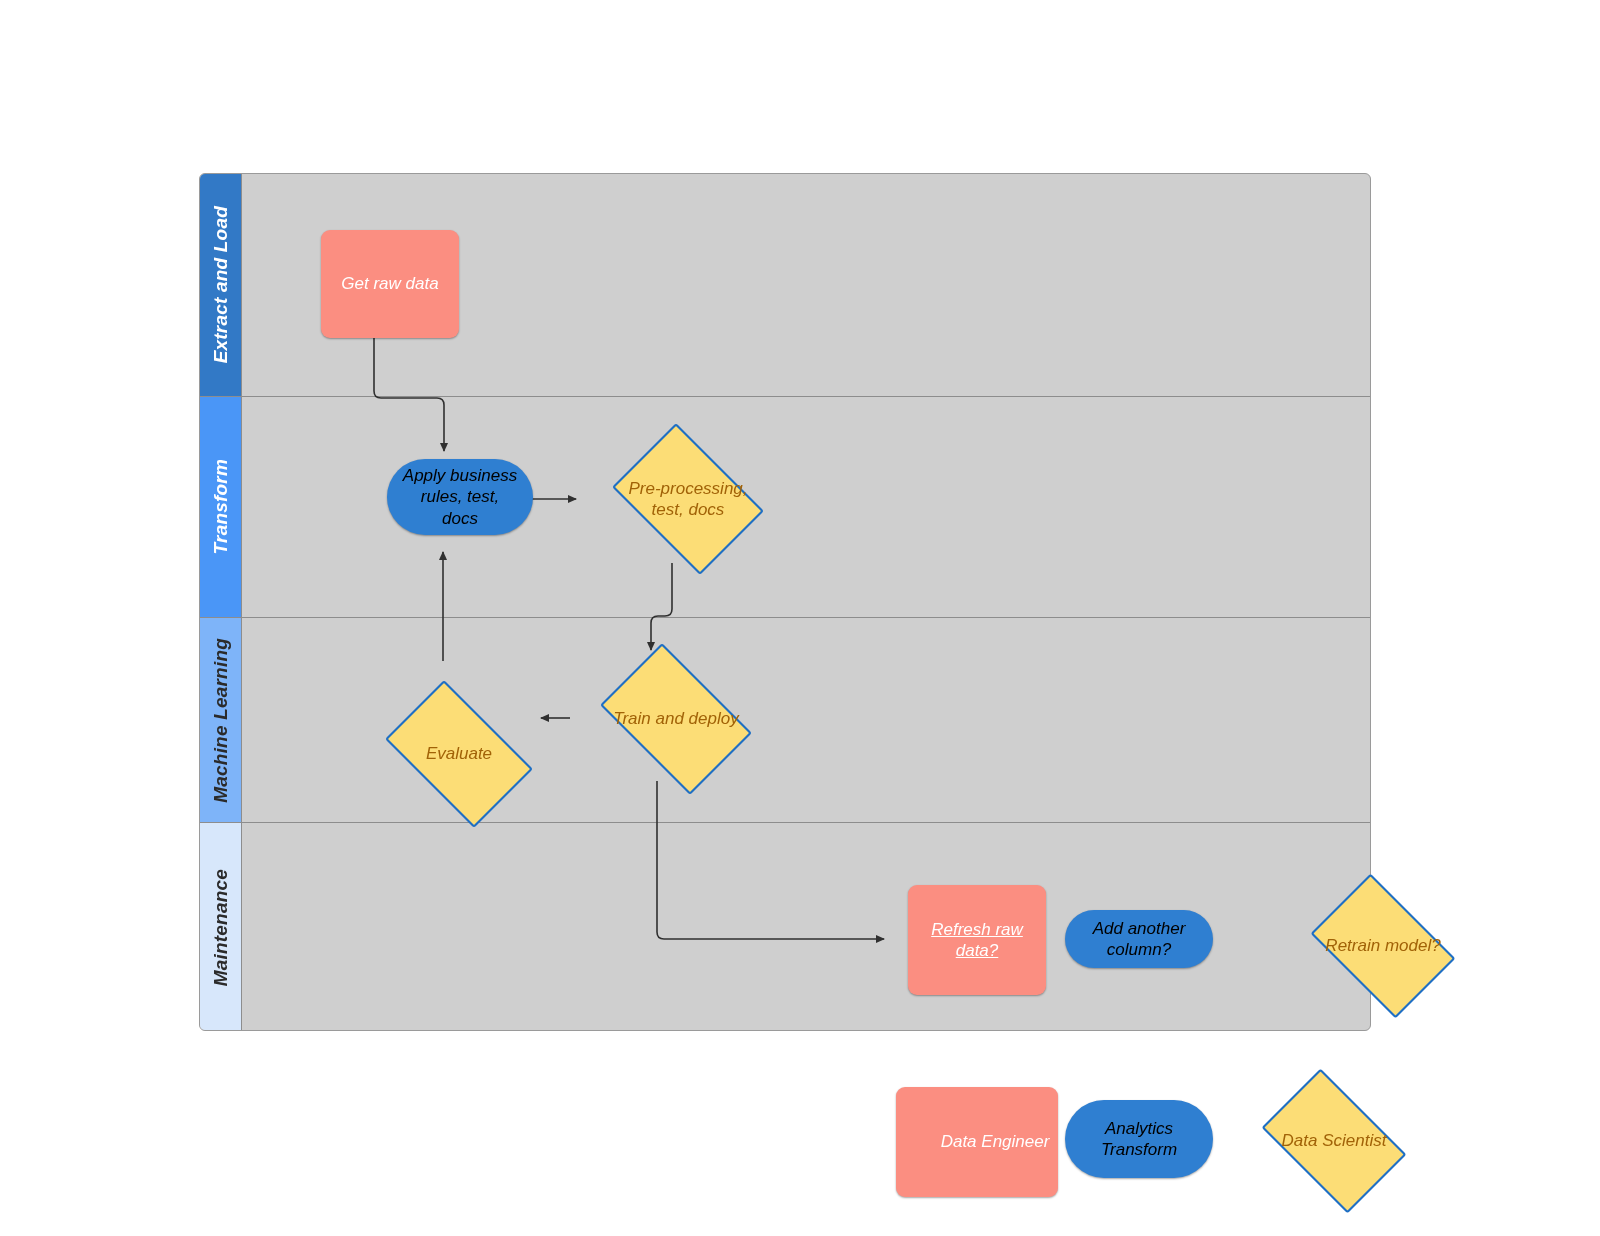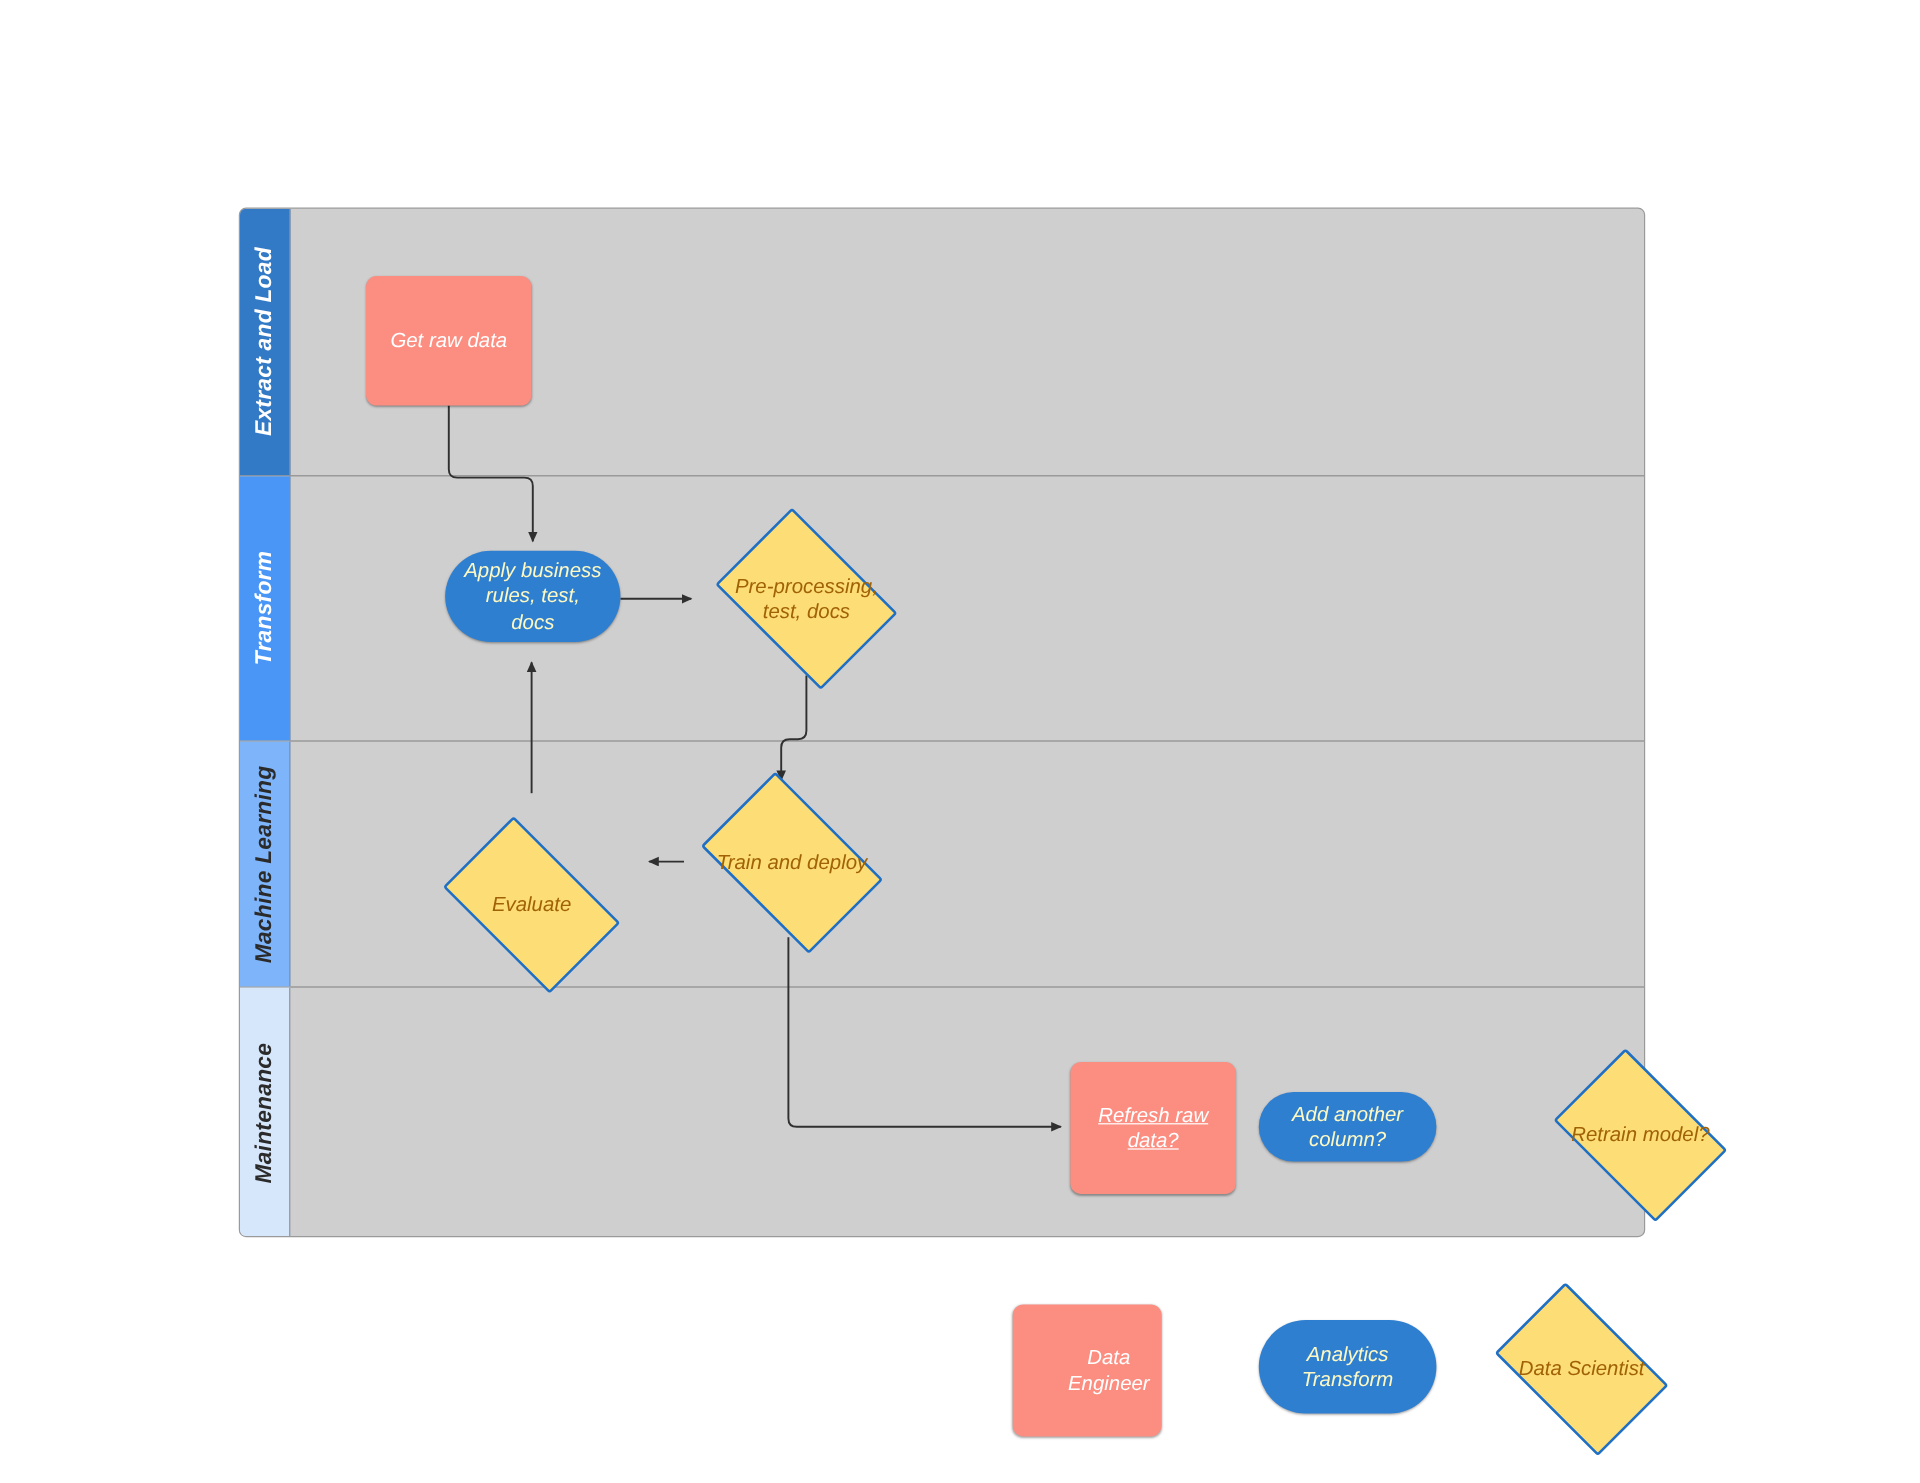--- a/index.html
+++ b/index.html
@@ -70,30 +70,31 @@
     position: absolute;
     display: flex;
     align-items: center;
     justify-content: center;
     text-align: center;
     font-style: italic;
     font-size: 17px;
     line-height: 1.25;
     box-sizing: border-box;
     white-space: pre-line;
+    margin-left: 16px;
   }
   .node.rect {
     background: #fb8e81;
     color: #ffffff;
     border-radius: 9px;
     box-shadow: 0 1px 2px rgba(0,0,0,.35);
   }
   .node.stadium {
     background: #2f7fd1;
-    color: #fef9c3;
+    color: #000000;
     border-radius: 999px;
     box-shadow: 0 1px 2px rgba(0,0,0,.35);
   }
   .node.diamond {
     background: transparent;
     color: #a16207;
   }
   .node.diamond .dia-bg {
     position: absolute;
     left: 0; top: 0; right: 0; bottom: 0;
@@ -168,19 +169,19 @@
       <div class="node diamond" style="left: 354px; top: 695px; width: 178px; height: 118px;"><div class="dia-bg"></div><div class="dia-txt">Evaluate</div></div>
       <div class="node diamond" style="left: 570px; top: 657px; width: 180px; height: 124px;"><div class="dia-bg"></div><div class="dia-txt">Train and deploy</div></div>
       <div class="node rect" style="left: 892px; top: 885px; width: 138px; height: 110px; text-decoration: underline;"><span>Refresh raw
 data?</span></div>
       <div class="node stadium" style="left: 1049px; top: 910px; width: 148px; height: 58px;"><span>Add another
 column?</span></div>
       <div class="node diamond" style="left: 1282px; top: 886px; width: 170px; height: 120px;"><div class="dia-bg"></div><div class="dia-txt">Retrain model?</div></div>
     </div>
 
   <div id="legend">
-      <div class="node rect" style="left: 844px; top: 1087px; width: 124px; height: 110px; padding-left: 36px;"><span>Data Engineer</span></div>
+      <div class="node rect" style="left: 880px; top: 1087px; width: 162px; height: 110px; padding-left: 36px;"><span>Data Engineer</span></div>
       <div class="node stadium" style="left: 1049px; top: 1100px; width: 148px; height: 78px;"><span>Analytics
 Transform</span></div>
       <div class="node diamond" style="left: 1232px; top: 1082px; width: 172px; height: 118px;"><div class="dia-bg"></div><div class="dia-txt">Data Scientist</div></div>
     </div>
 
 </div>
 
 </body></html>

